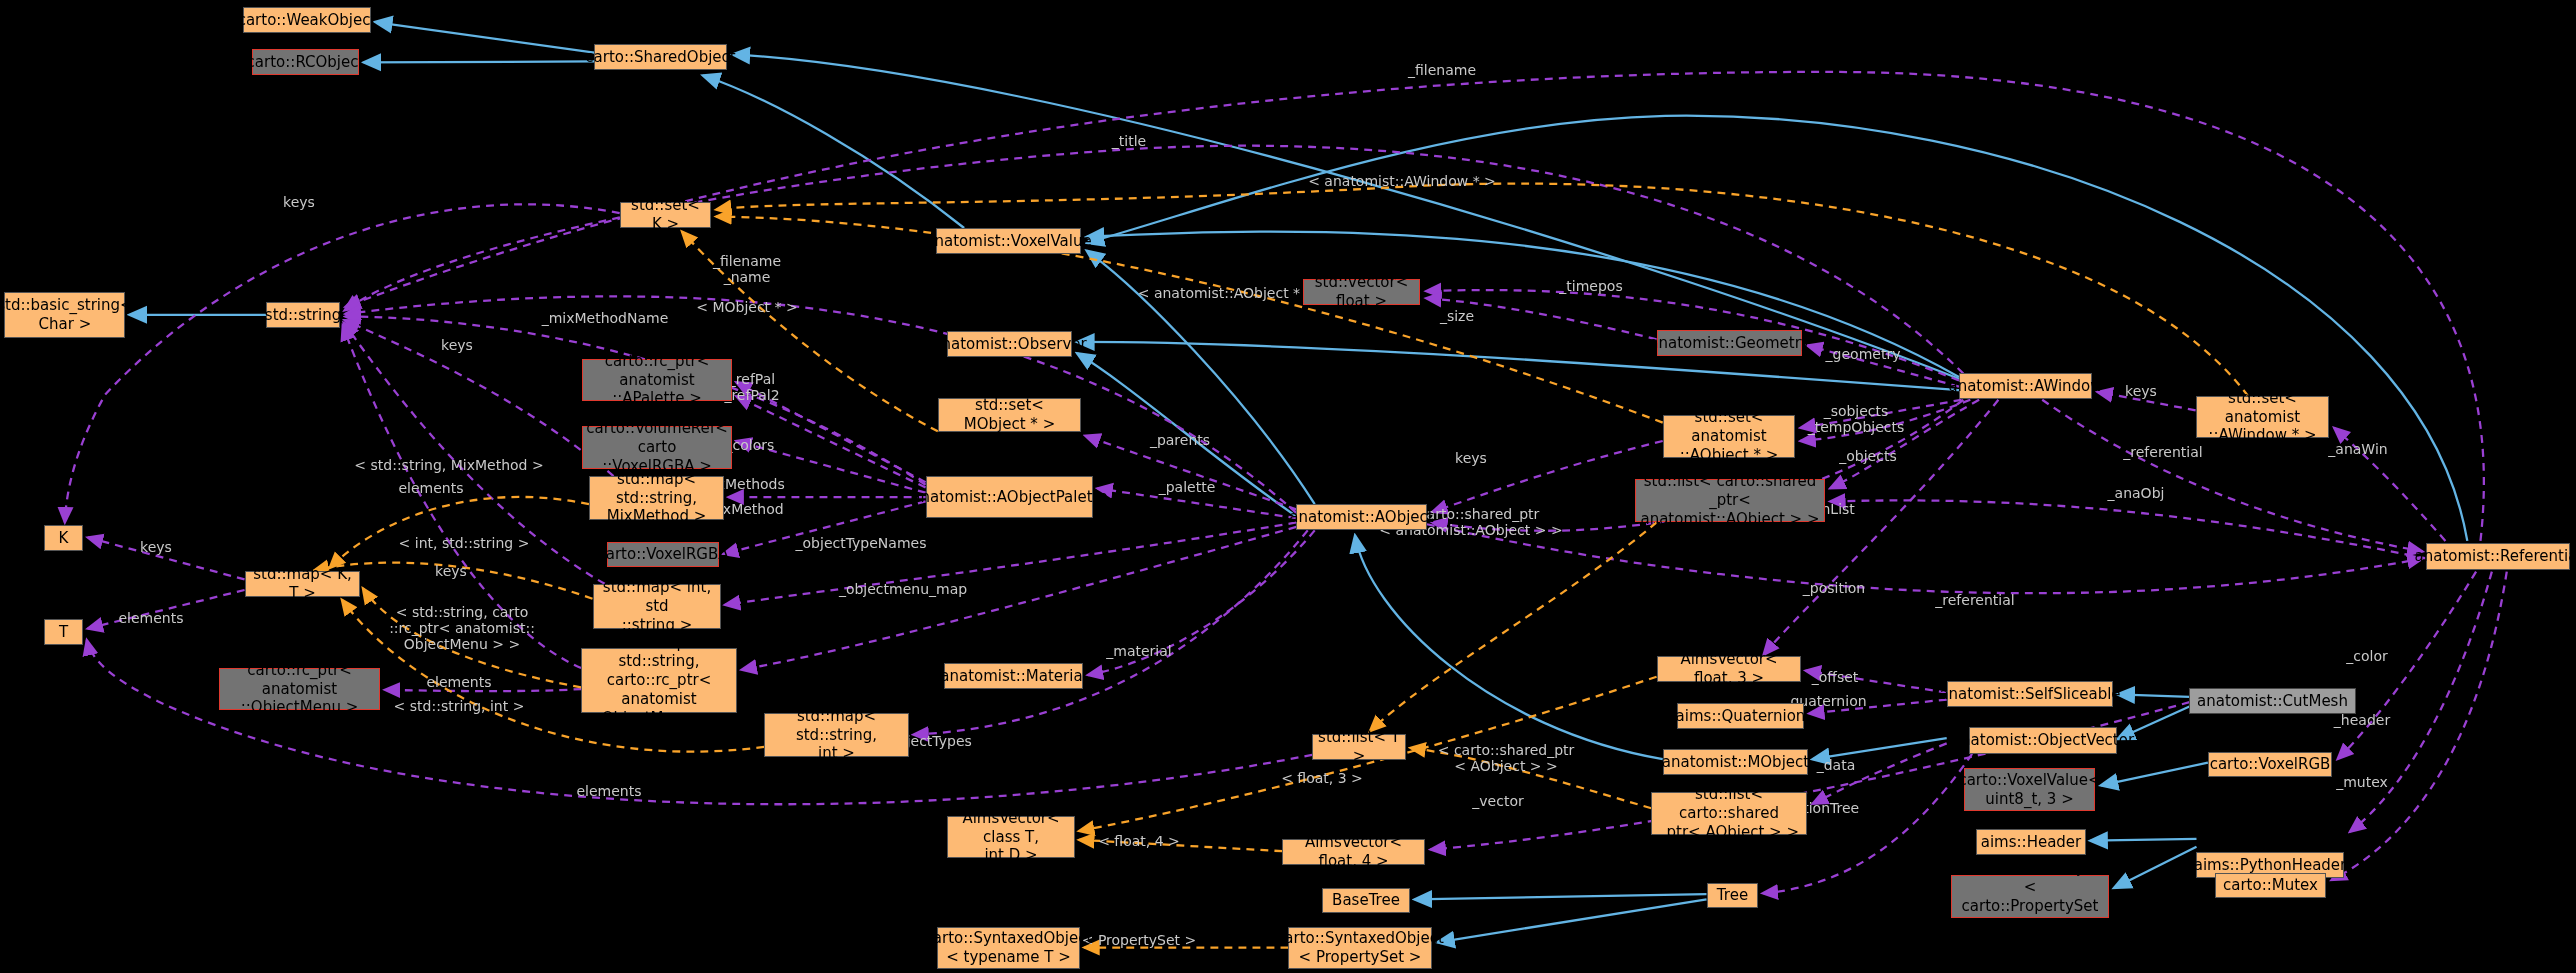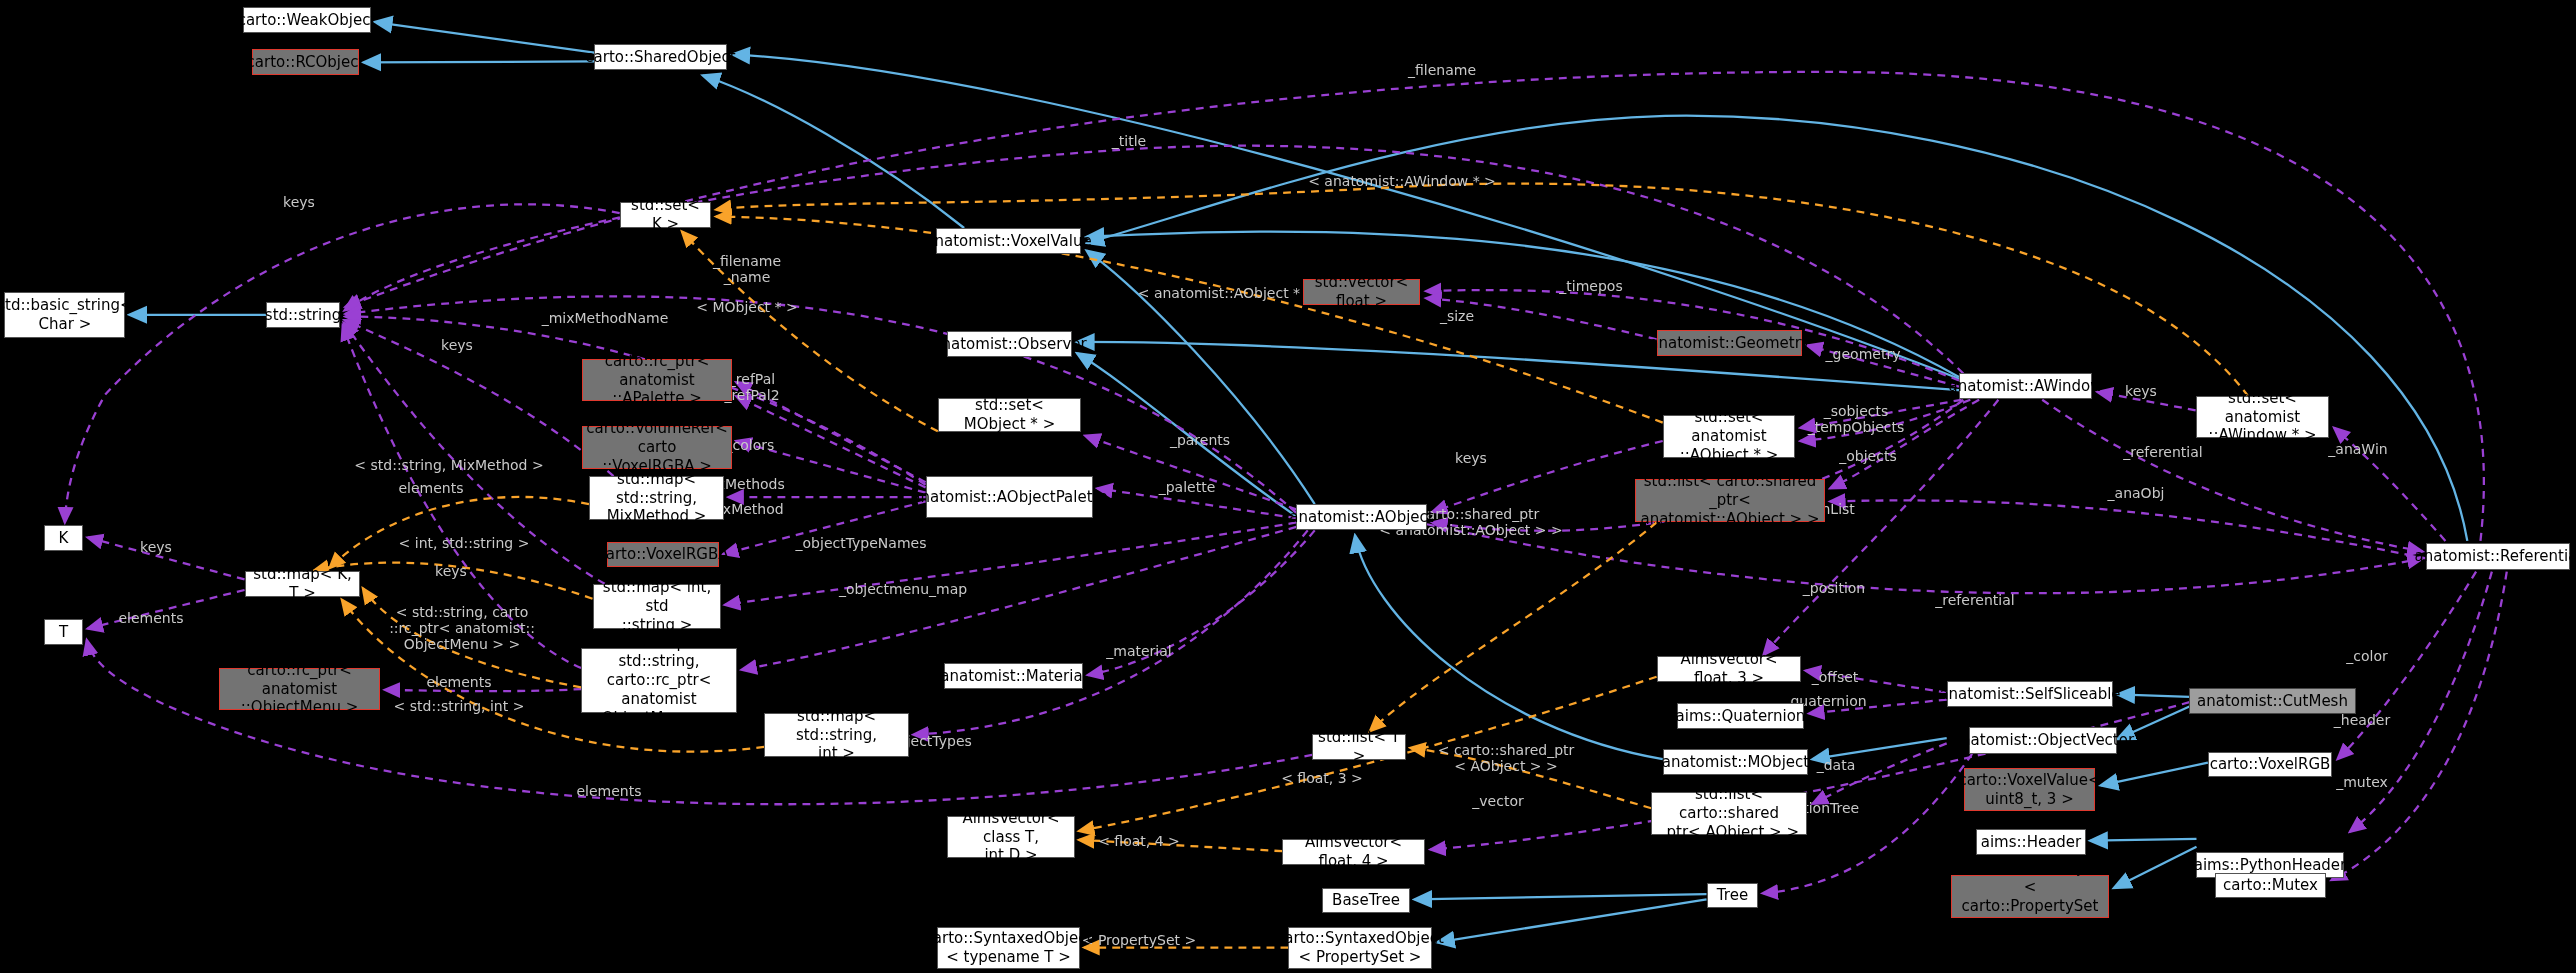--- a/index.html
+++ b/index.html
@@ -3,21 +3,21 @@
 <meta charset="utf-8">
 <style>
   html,body{margin:0;padding:0;background:#000;}
   #canvas{position:relative;overflow:hidden;background:#000;}
   #edge-svg{position:absolute;left:0;top:0;}
   .edge{fill:none;stroke-width:2.6px;}
   .edge.inherit{stroke:#63b4e4;}
   .edge.member{stroke:#9a40d3;stroke-dasharray:9 7;}
   .edge.template{stroke:#f9a32a;stroke-dasharray:9 7;}
   .node{position:absolute;display:flex;align-items:center;justify-content:center;
-        text-align:center;background:#ffffff;border:1.8px solid #545454;color:#000;
+        text-align:center;background:#fdba74;border:1.8px solid #545454;color:#000;
         font:15px/1.25 "DejaVu Sans", sans-serif;white-space:pre-line;
         box-sizing:border-box;padding:0.9px 3.5px;cursor:pointer;}
   .node.template{background:#737373;border-color:#e0392e;}
   .node.current{background:#9d9d9d;border-color:#454545;}
   .edge-label{position:absolute;transform:translate(-50%,-50%);color:#c9c9c9;
         font:14px/1.15 "DejaVu Sans", sans-serif;white-space:pre;text-align:center;}
 </style>
 </head>
 <body>
 
@@ -121,21 +121,21 @@
     <div class="edge-label" style="left: 451px; top: 571px;">keys</div>
     <div class="edge-label" style="left: 299px; top: 202px;">keys</div>
     <div class="edge-label" style="left: 156px; top: 547px;">keys</div>
     <div class="edge-label" style="left: 151px; top: 618px;">elements</div>
     <div class="edge-label" style="left: 609px; top: 791px;">elements</div>
     <div class="edge-label" style="left: 752px; top: 387px;">_refPal
 _refPal2</div>
     <div class="edge-label" style="left: 750px; top: 445px;">_colors</div>
     <div class="edge-label" style="left: 742px; top: 484px;">mixMethods</div>
     <div class="edge-label" style="left: 741px; top: 509px;">_mixMethod</div>
-    <div class="edge-label" style="left: 1180px; top: 440px; margin-left: 20px;">_parents</div>
+    <div class="edge-label" style="left: 1180px; top: 440px;">_parents</div>
     <div class="edge-label" style="left: 1187px; top: 487px;">_palette</div>
     <div class="edge-label" style="left: 1139px; top: 651px;">_material</div>
     <div class="edge-label" style="left: 861px; top: 543px;">_objectTypeNames</div>
     <div class="edge-label" style="left: 903px; top: 589px;">_objectmenu_map</div>
     <div class="edge-label" style="left: 927px; top: 741px;">_objectTypes</div>
     <div class="edge-label" style="left: 459px; top: 682px;">elements</div>
     <div class="edge-label" style="left: 1975px; top: 600px;">_referential</div>
     <div class="edge-label" style="left: 2163px; top: 452px;">_referential</div>
     <div class="edge-label" style="left: 1863px; top: 354px;">_geometry</div>
     <div class="edge-label" style="left: 1591px; top: 286px;">_timepos</div>

